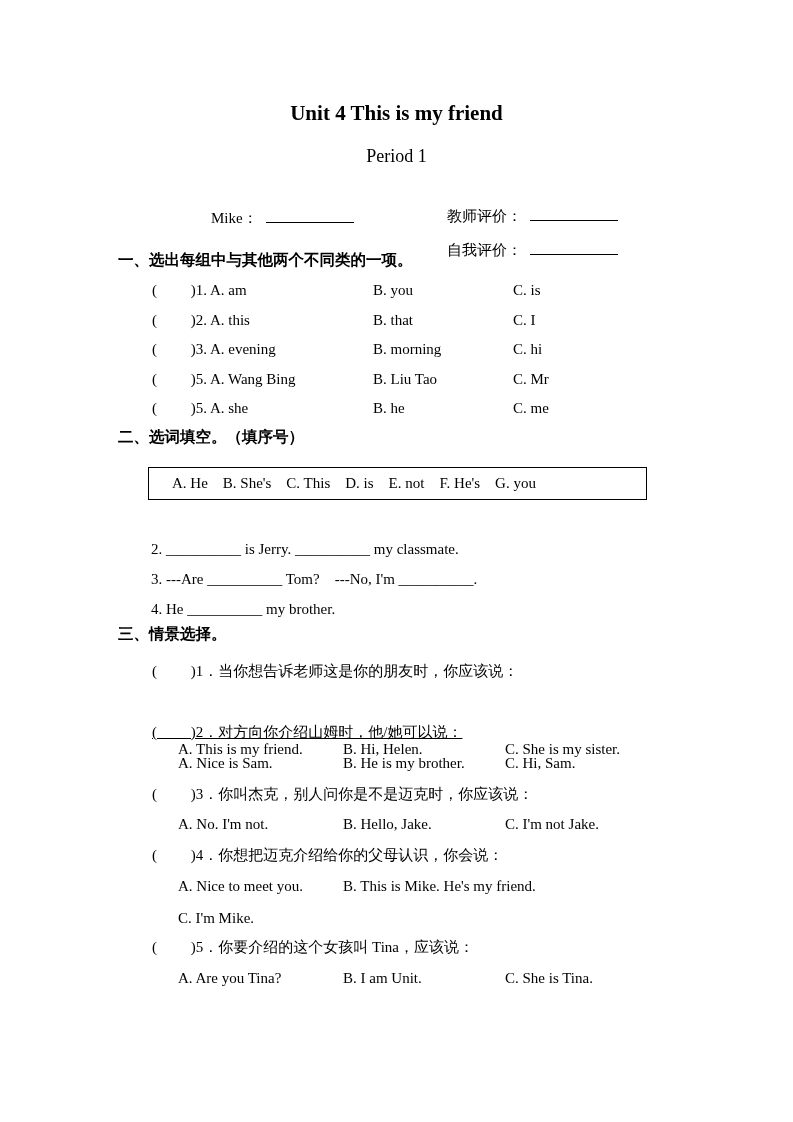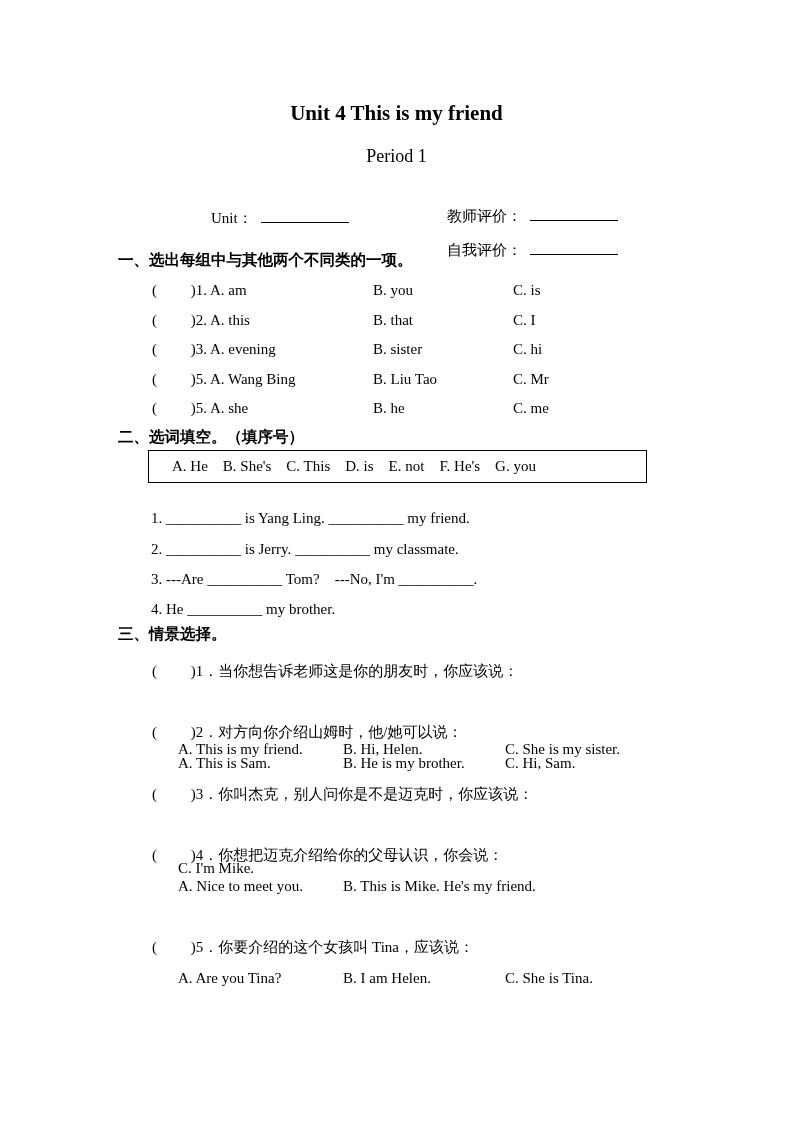--- a/index.html
+++ b/index.html
@@ -22,37 +22,37 @@
   }
   .uline{
     display:inline-block;width:88px;height:15px;
     border-bottom:1px solid #000;margin-left:8px;vertical-align:baseline;
   }
   .row{position:absolute;left:0;width:100%;height:20px;}
   .row span{position:absolute;line-height:20px;white-space:pre;}
   .c1{left:152px;} .c2{left:373px;} .c3{left:513px;}
   .oa{left:178px;} .ob{left:343px;} .oc{left:505px;}
   .bank{
-    top:450px;left:148px;width:474px;height:31px;
+    top:467px;left:148px;width:474px;height:31px;
     border:1px solid #000;line-height:31px;padding-left:23px;
     box-sizing:content-box;
   }
   .item{left:151px;}
   .prompt{left:152px;text-align:right;}
 </style>
 </head>
 <body>
 
 <div class="page">
 
   <div class="abs center title">Unit 4 This is my friend</div>
   <div class="abs center period">Period 1</div>
 
   <div class="abs" style="top:187px;left:196px;">
-    <span>Unit：</span><span class="uline"></span>
+    <span>Mike：</span><span class="uline"></span>
   </div>
   <div class="abs" style="top:185px;left:432px;">
     <span>教师评价：</span><span class="uline"></span>
   </div>
   <div class="abs" style="top:219px;left:432px;">
     <span>自我评价：</span><span class="uline"></span>
   </div>
 
   <div class="abs sec-head" style="top:250px;">一、选出每组中与其他两个不同类的一项。</div>
 
@@ -61,69 +61,73 @@
     <span class="c2">B. you</span>
     <span class="c3">C. is</span>
   </div>
   <div class="row" style="top:310px;">
     <span class="c1">(         )2. A. this</span>
     <span class="c2">B. that</span>
     <span class="c3">C. I</span>
   </div>
   <div class="row" style="top:339px;">
     <span class="c1">(         )3. A. evening</span>
-    <span class="c2">B. sister</span>
+    <span class="c2">B. morning</span>
     <span class="c3">C. hi</span>
   </div>
   <div class="row" style="top:369px;">
     <span class="c1">(         )5. A. Wang Bing</span>
     <span class="c2">B. Liu Tao</span>
     <span class="c3">C. Mr</span>
   </div>
   <div class="row" style="top:398px;">
     <span class="c1">(         )5. A. she</span>
     <span class="c2">B. he</span>
     <span class="c3">C. me</span>
   </div>
 
   <div class="abs sec-head" style="top:427px;">二、选词填空。（填序号）</div>
   <div class="abs bank">A. He    B. She's    C. This    D. is    E. not    F. He's    G. you</div>
 
-  <div class="abs item" style="top:508px;">1. __________ is Yang Ling. __________ my friend.</div>
   <div class="abs item" style="top:539px;">2. __________ is Jerry. __________ my classmate.</div>
   <div class="abs item" style="top:569px;">3. ---Are __________ Tom?    ---No, I'm __________.</div>
   <div class="abs item" style="top:599px;">4. He __________ my brother.</div>
 
   <div class="abs sec-head" style="top:624px;">三、情景选择。</div>
 
   <div class="abs prompt" style="top:661px;">(         )1．当你想告诉老师这是你的朋友时，你应该说：</div>
   <div class="row" style="top:692px;margin-top:47px;">
     <span class="oa">A. This is my friend.</span>
     <span class="ob">B. Hi, Helen.</span>
     <span class="oc">C. She is my sister.</span>
   </div>
 
-  <div class="abs prompt" style="top:722px;">(         )2．对方向你介绍山姆时，他/她可以说：</div>
+  <div class="abs prompt" style="top:722px;text-decoration:underline;">(         )2．对方向你介绍山姆时，他/她可以说：</div>
   <div class="row" style="top:753px;">
-    <span class="oa">A. This is Sam.</span>
+    <span class="oa">A. Nice is Sam.</span>
     <span class="ob">B. He is my brother.</span>
     <span class="oc">C. Hi, Sam.</span>
   </div>
 
   <div class="abs prompt" style="top:784px;">(         )3．你叫杰克，别人问你是不是迈克时，你应该说：</div>
+  <div class="row" style="top:814px;">
+    <span class="oa">A. No. I'm not.</span>
+    <span class="ob">B. Hello, Jake.</span>
+    <span class="oc">C. I'm not Jake.</span>
+  </div>
 
   <div class="abs prompt" style="top:845px;">(         )4．你想把迈克介绍给你的父母认识，你会说：</div>
   <div class="row" style="top:876px;">
     <span class="oa">A. Nice to meet you.</span>
     <span class="ob">B. This is Mike. He's my friend.</span>
   </div>
-  <div class="row" style="top:858px;">
+  <div class="row" style="top:908px;">
     <span class="oa">C. I'm Mike.</span>
   </div>
 
   <div class="abs prompt" style="top:937px;">(         )5．你要介绍的这个女孩叫 Tina，应该说：</div>
   <div class="row" style="top:968px;">
     <span class="oa">A. Are you Tina?</span>
-    <span class="ob">B. I am Helen.</span>
+    <span class="ob">B. I am Unit.</span>
     <span class="oc">C. She is Tina.</span>
   </div>
 
 </div>
 
 </body></html>

